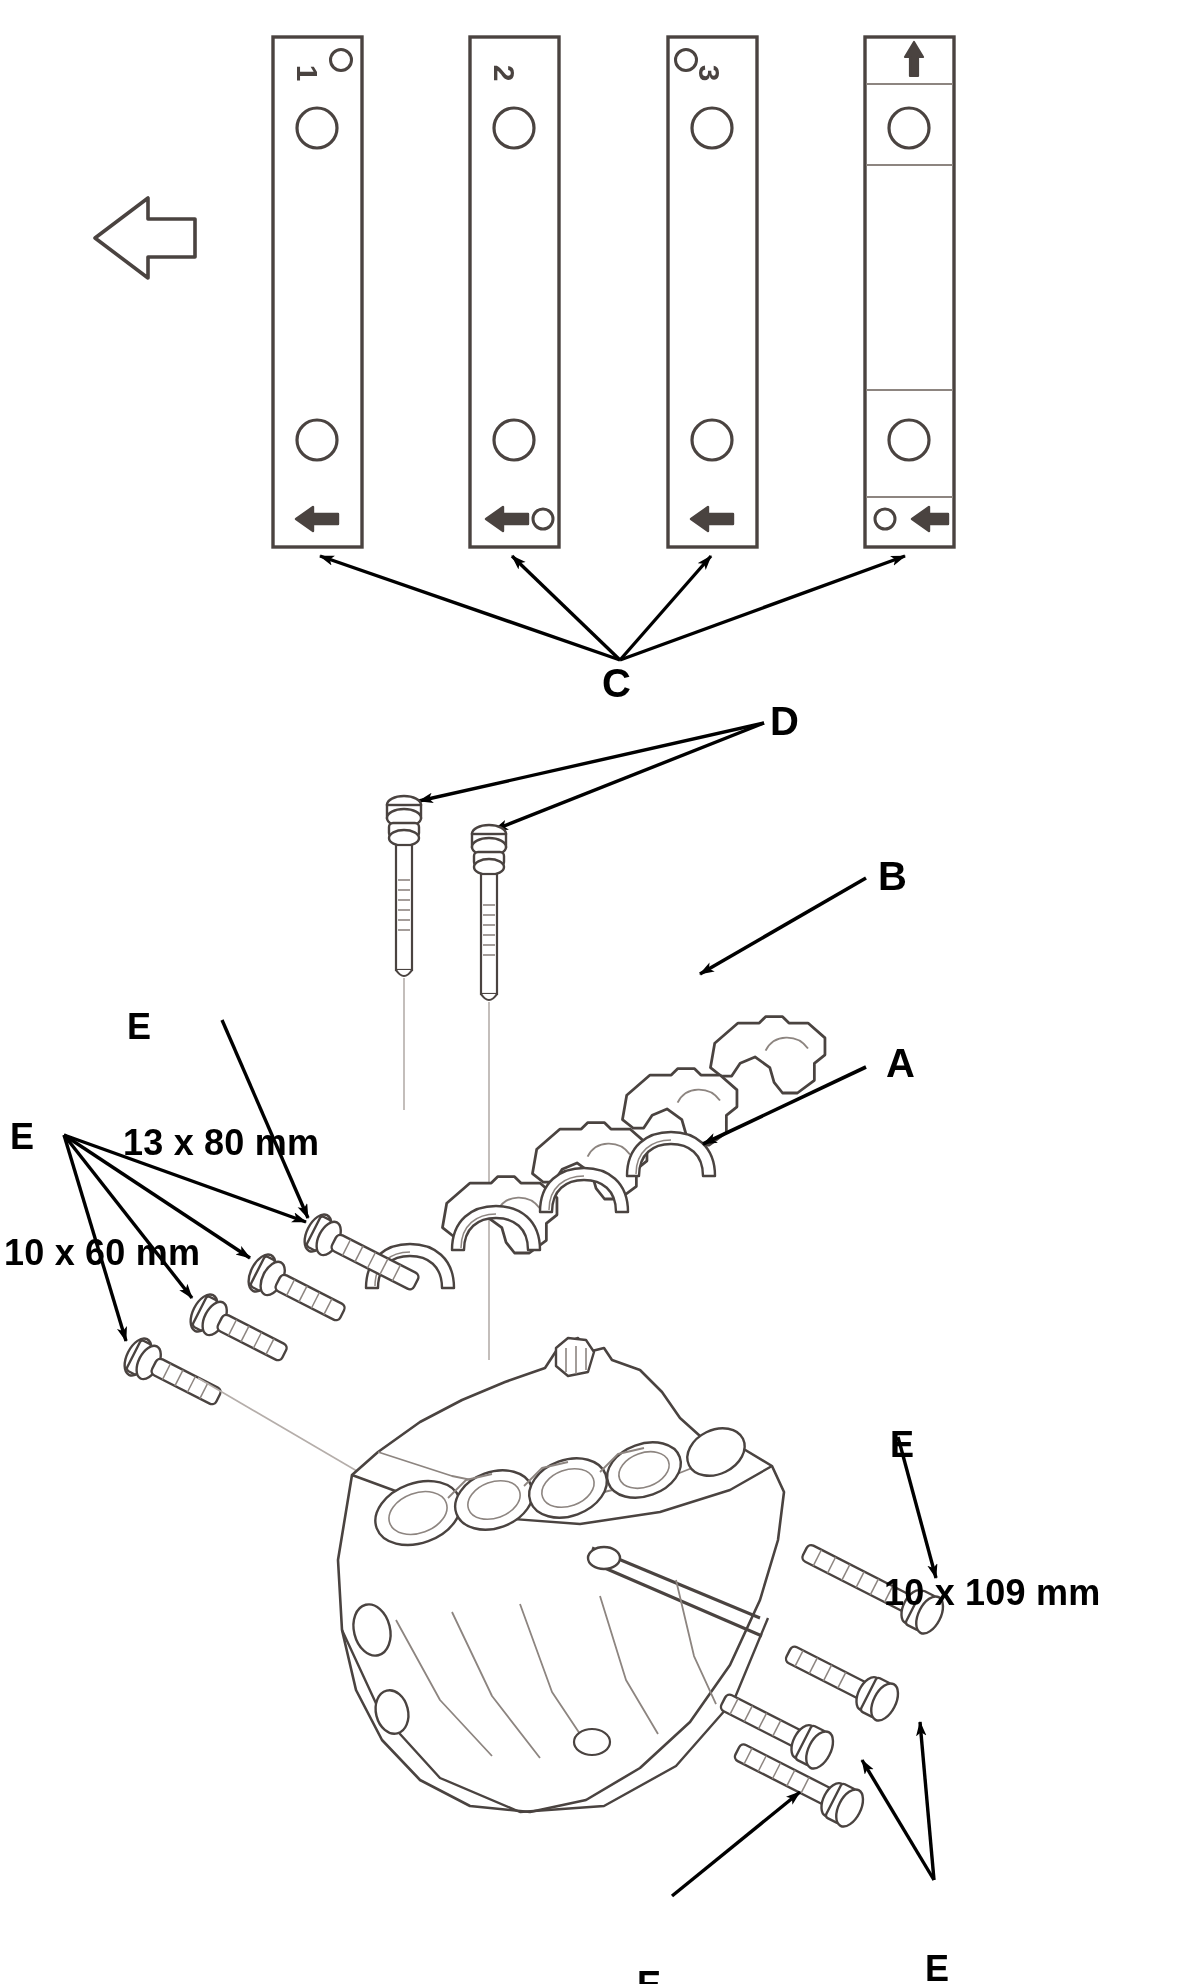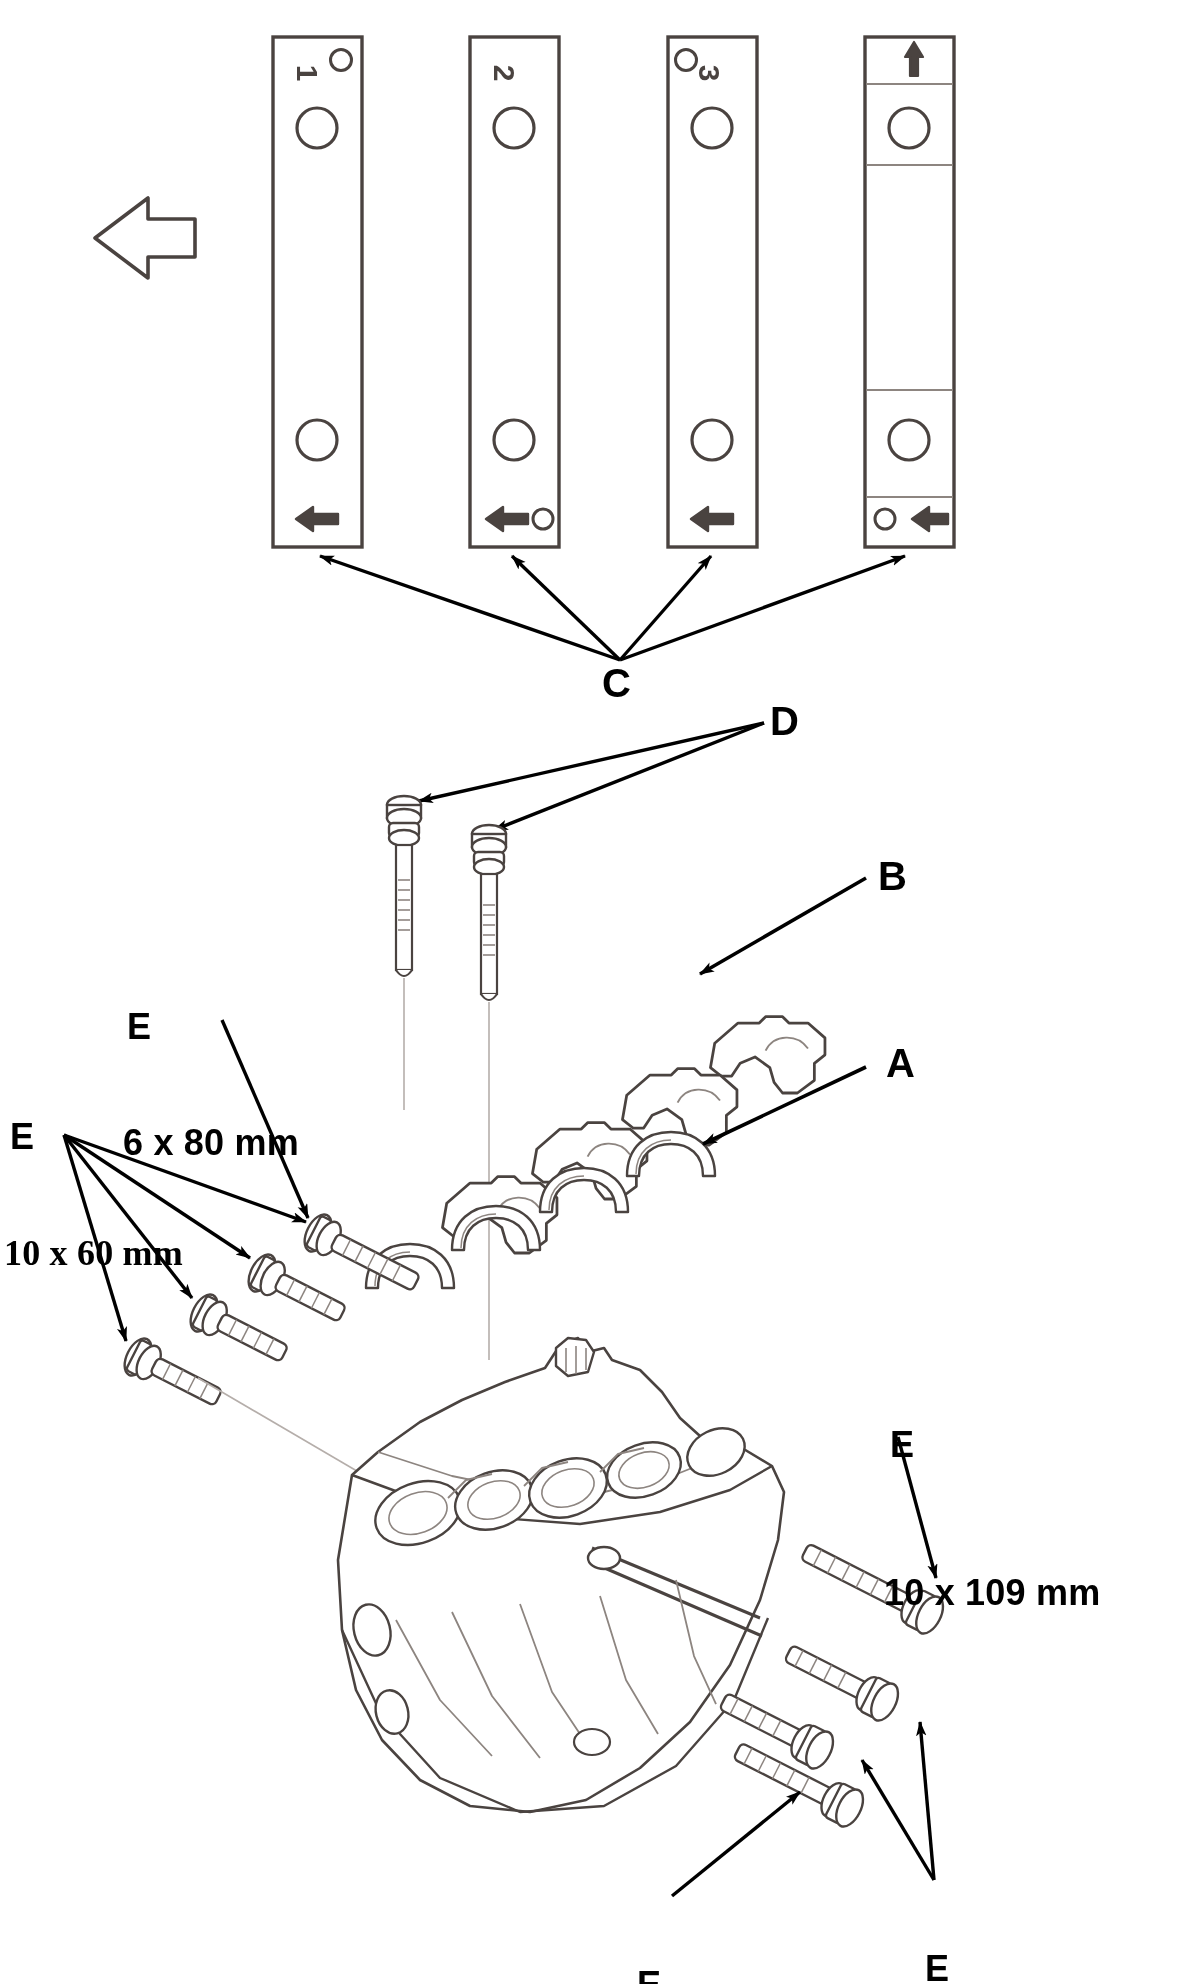--- a/index.html
+++ b/index.html
@@ -398,26 +398,26 @@
   <div class="lbl big" style="left:602px; top:662px;">C</div>
 
   <div class="lbl big" style="left:770px; top:700px;">D</div>
 
   <div class="lbl big" style="left:878px; top:855px;">B</div>
 
   <div class="lbl big" style="left:886px; top:1042px;">A</div>
 
   <div class="lbl spec" style="left:127px; top:930px;">
     <span class="sub">E</span>
-    <span class="sub" style="margin-left:-4px;">6 x 80 mm</span>
+    <span class="sub" style="margin-left:-4px;">13 x 80 mm</span>
   </div>
 
   <div class="lbl spec" style="left:10px; top:1040px;">
     <span class="sub">E</span>
-    <span class="sub" style="margin-left:-6px;font-family:Liberation Serif, serif;">10 x 60 mm</span>
+    <span class="sub" style="margin-left:-6px;">10 x 60 mm</span>
   </div>
 
   <div class="lbl spec" style="left:890px; top:1348px;">
     <span class="sub">E</span>
     <span class="sub" style="margin-left:-6px;margin-top:32px;">10 x 109 mm</span>
   </div>
 
   <div class="lbl spec" style="left:637px; top:1888px;">
     <span class="sub">E</span>
     

